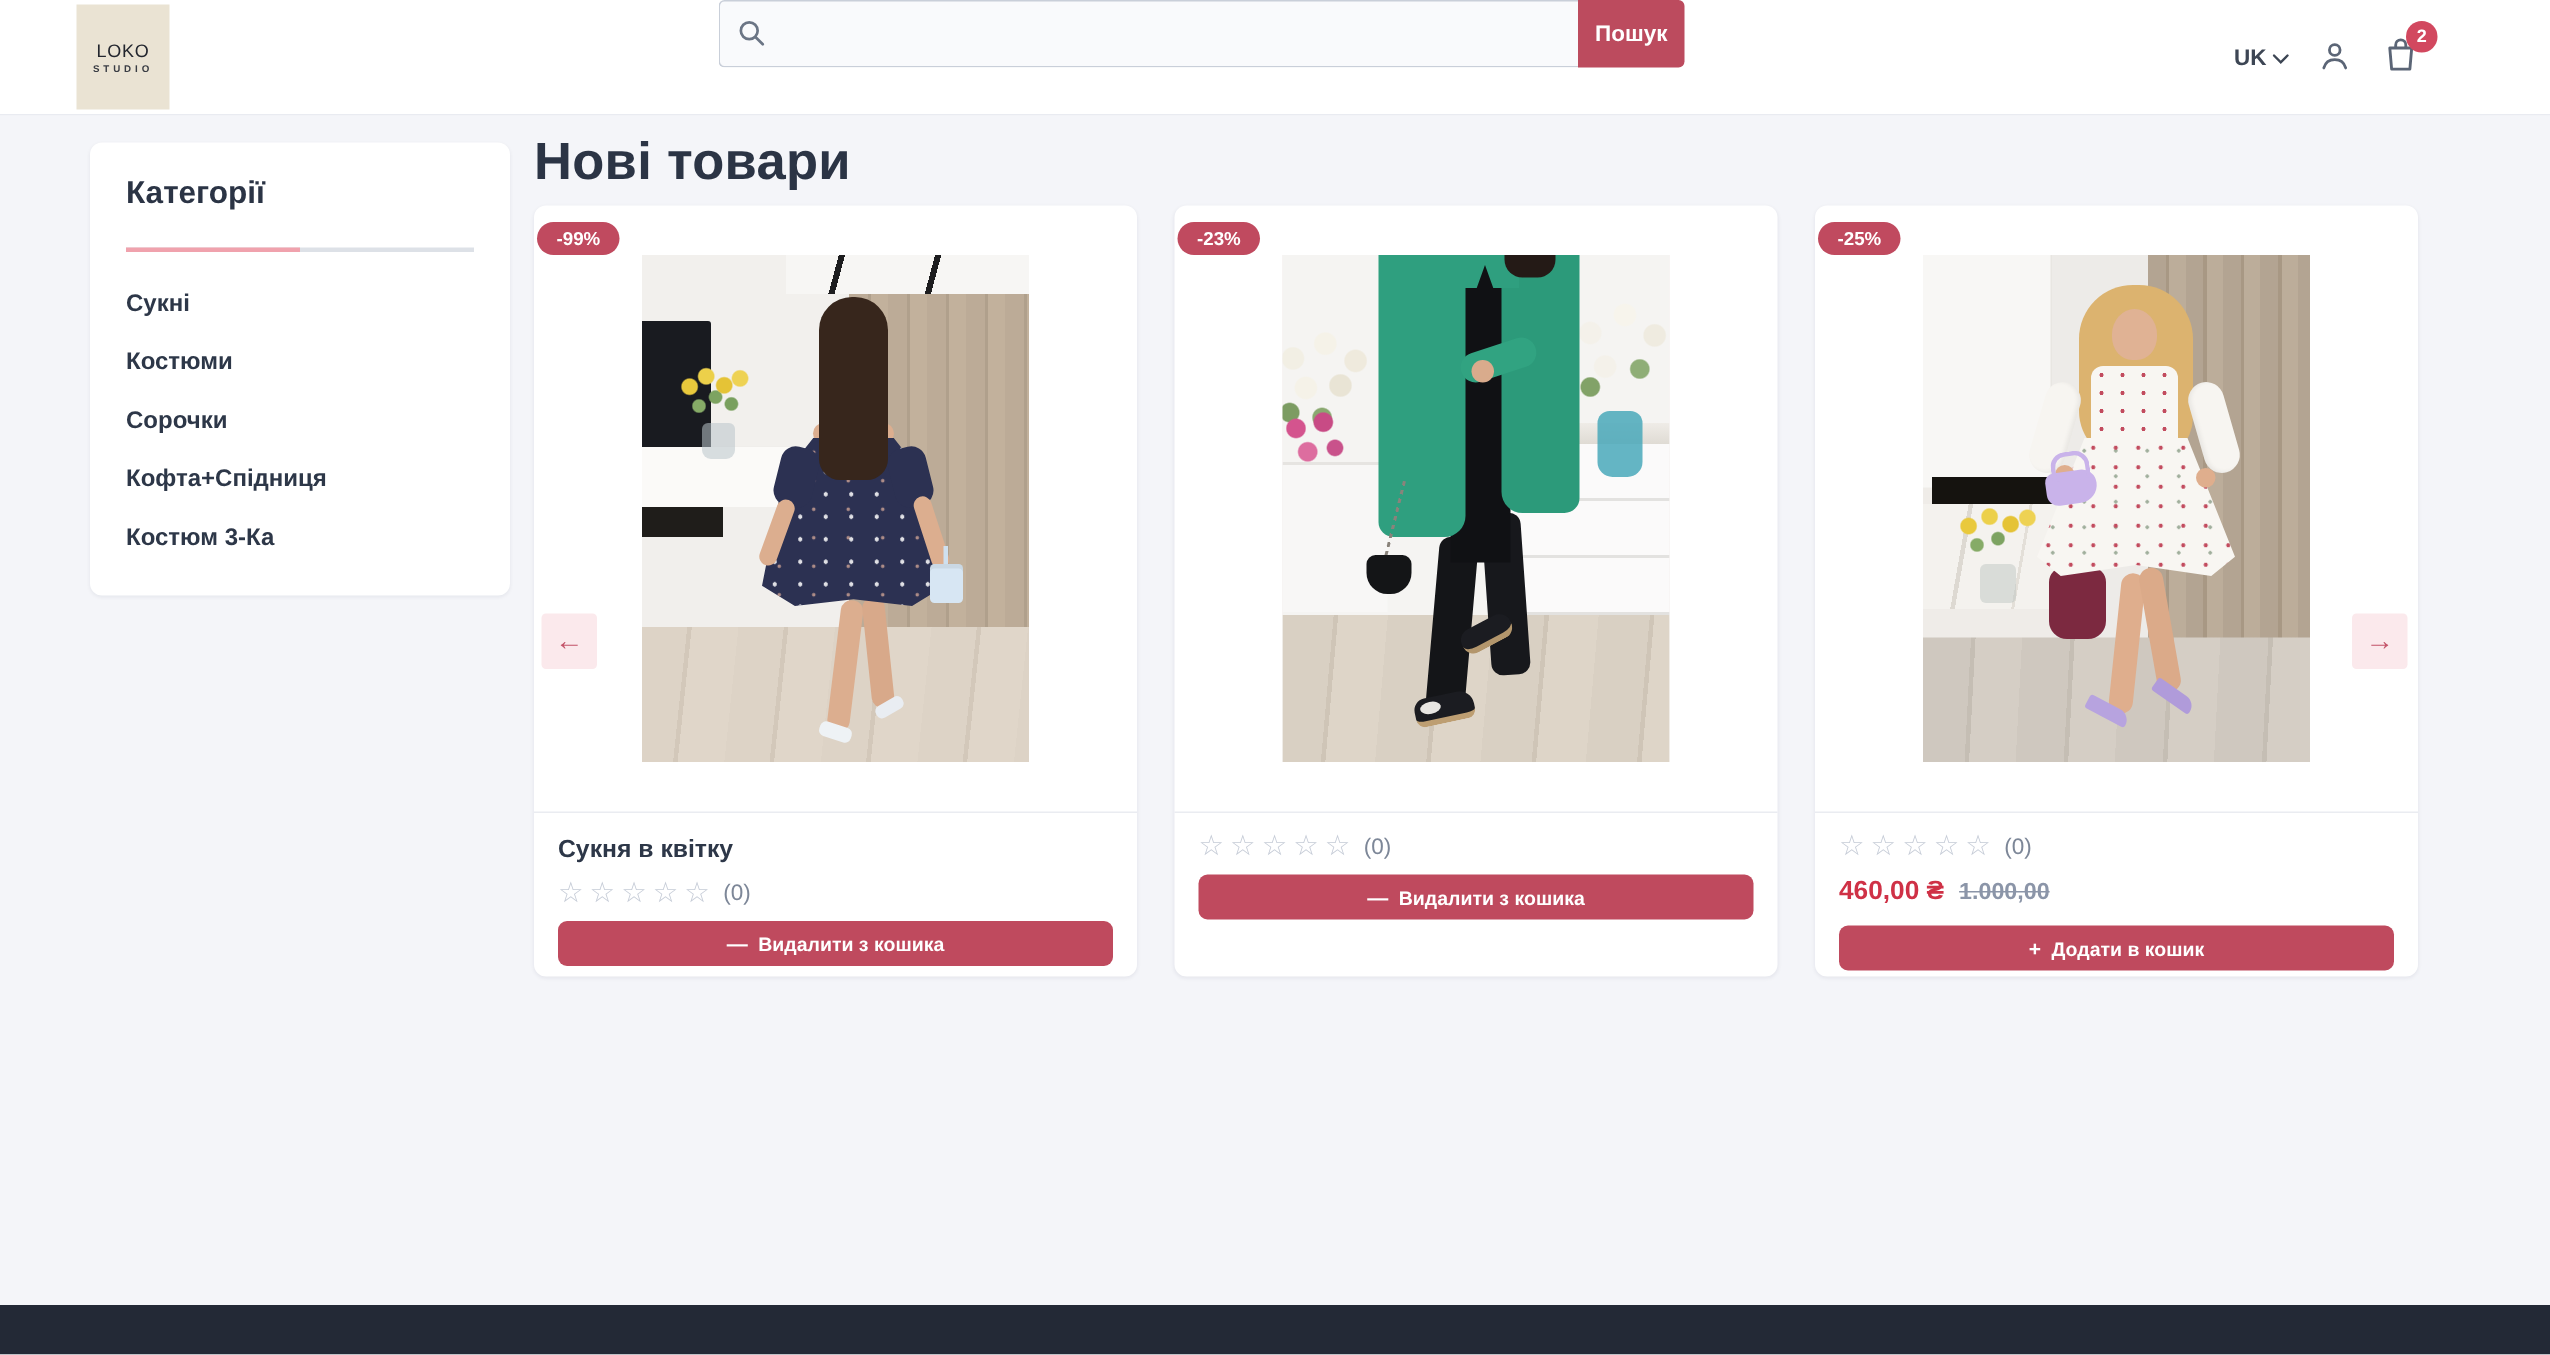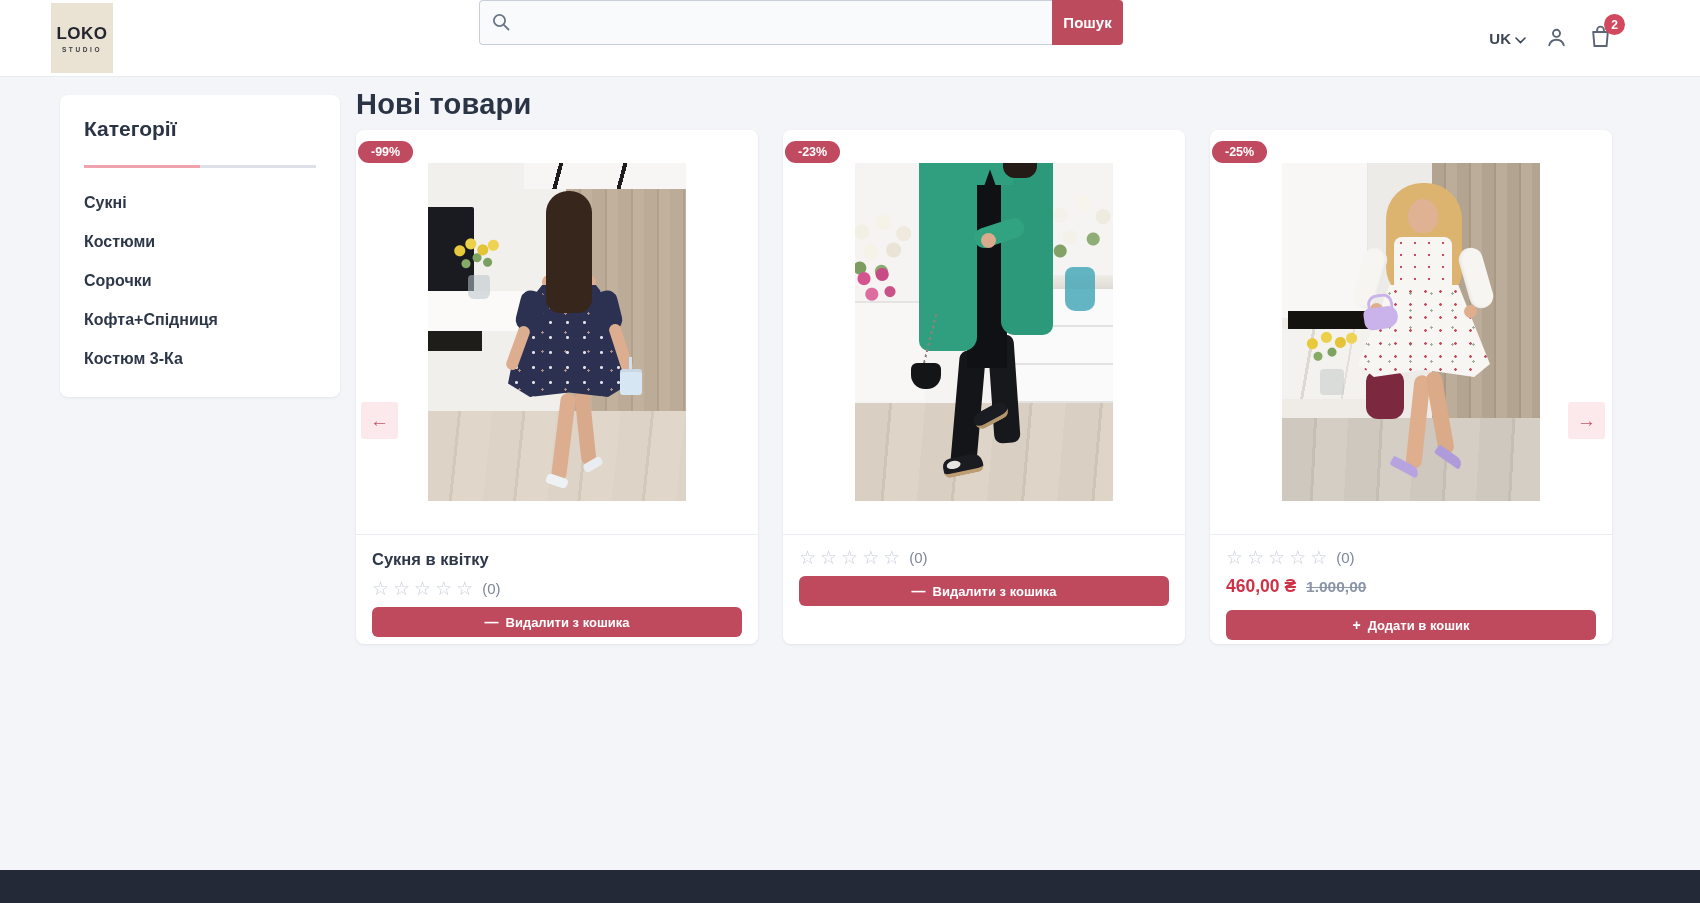--- a/index.html
+++ b/index.html
@@ -2,21 +2,21 @@
 <html><head>
 <meta charset="utf-8">
 <style>
   *{box-sizing:border-box;margin:0;padding:0}
   html,body{width:1700px;height:903px;overflow:hidden}
   body{font-family:"Liberation Sans","DejaVu Sans",sans-serif;background:#f4f5f9;position:relative;color:#2d3748}
 
   
   .header{position:absolute;left:0;top:0;width:1700px;height:77px;background:#fff;border-bottom:1px solid #e9ebf1;z-index:10}
   .logo{position:absolute;left:51px;top:3px;width:62px;height:70px;background:#eae3d3;display:flex;flex-direction:column;align-items:center;justify-content:center;cursor:pointer}
-  .logo-l1{font-size:17px;font-weight:700;color:#23262e;letter-spacing:.5px}
+  .logo-l1{font-size:12px;font-weight:400;color:#23262e;letter-spacing:.5px}
   .logo-l2{font-size:6.5px;font-weight:700;color:#3a3d44;letter-spacing:2.6px;margin-top:2px}
   .search{position:absolute;left:479px;top:0;height:56px;display:flex}
   .search-box{position:relative;width:573px;height:45px}
   .search-box input{width:100%;height:100%;border:1px solid #c9cfd9;border-right:none;border-radius:4px 0 0 4px;background:#f9fafc;padding:0 12px 0 40px;font-size:15px;color:#2d3748;outline:none}
   .search-icon{position:absolute;left:11px;top:11px;pointer-events:none}
   .search-btn{width:71px;height:45px;background:#bc4b5e;color:#fff;border:none;border-radius:0 4px 4px 0;font-size:15px;font-weight:700;cursor:pointer;font-family:inherit}
   .hdr-right{position:absolute;right:86px;top:0;height:77px;display:flex;align-items:center;gap:18px}
   .lang{display:flex;align-items:center;gap:4px;font-size:15px;font-weight:600;color:#3d4654;cursor:pointer}
   .icon-btn{display:flex;align-items:center;cursor:pointer;background:none;border:none;padding:0}
   .cart{position:relative;cursor:pointer}
@@ -25,21 +25,21 @@
   
   .sidebar{position:absolute;left:60px;top:95px;width:280px;background:#fff;border-radius:8px;box-shadow:0 1px 3px rgba(20,30,60,.07);padding:22px 24px 8px}
   .sidebar h3{font-size:21px;font-weight:700;color:#2b3445;margin-bottom:24px}
   .sb-underline{height:3px;background:#dde1e7;position:relative}
   .sb-underline::before{content:"";position:absolute;left:0;top:0;height:3px;width:50%;background:#f0a2ad}
   .sb-list{list-style:none;margin-top:26px}
   .sb-list li{margin-bottom:21px;font-size:16px;font-weight:700;color:#2d3748;cursor:pointer}
 
   
   .main{position:absolute;left:356px;top:88px;width:1256px}
-  .main h2{font-size:29px;font-weight:700;color:#2b3445;letter-spacing:.2px}
+  .main h2{font-size:35px;font-weight:700;color:#2b3445;letter-spacing:.2px}
   .carousel{position:relative;margin-top:9px}
   .cards{display:grid;grid-template-columns:repeat(3,1fr);gap:25px}
   .card{background:#fff;border-radius:8px;box-shadow:0 1px 3px rgba(20,30,60,.08);position:relative}
   .badge-disc{position:absolute;left:2px;top:11px;background:#c04a5f;color:#fff;font-size:12.5px;font-weight:700;padding:4px 13px;border-radius:12px;z-index:3}
   .media{height:405px;display:flex;align-items:center;justify-content:center;border-bottom:1px solid #eaecf1}
   .info{padding:13px 16px 4px}
   .p-name{font-size:16.5px;font-weight:700;color:#2d3748;margin:2px 0 10px;cursor:pointer}
   .rating{display:flex;align-items:center;margin-bottom:9px}
   .star{font-size:19px;color:#c6ccd7;line-height:1;margin-right:4px}
   .r-count{font-size:15px;color:#7d8798;margin-left:5px}

